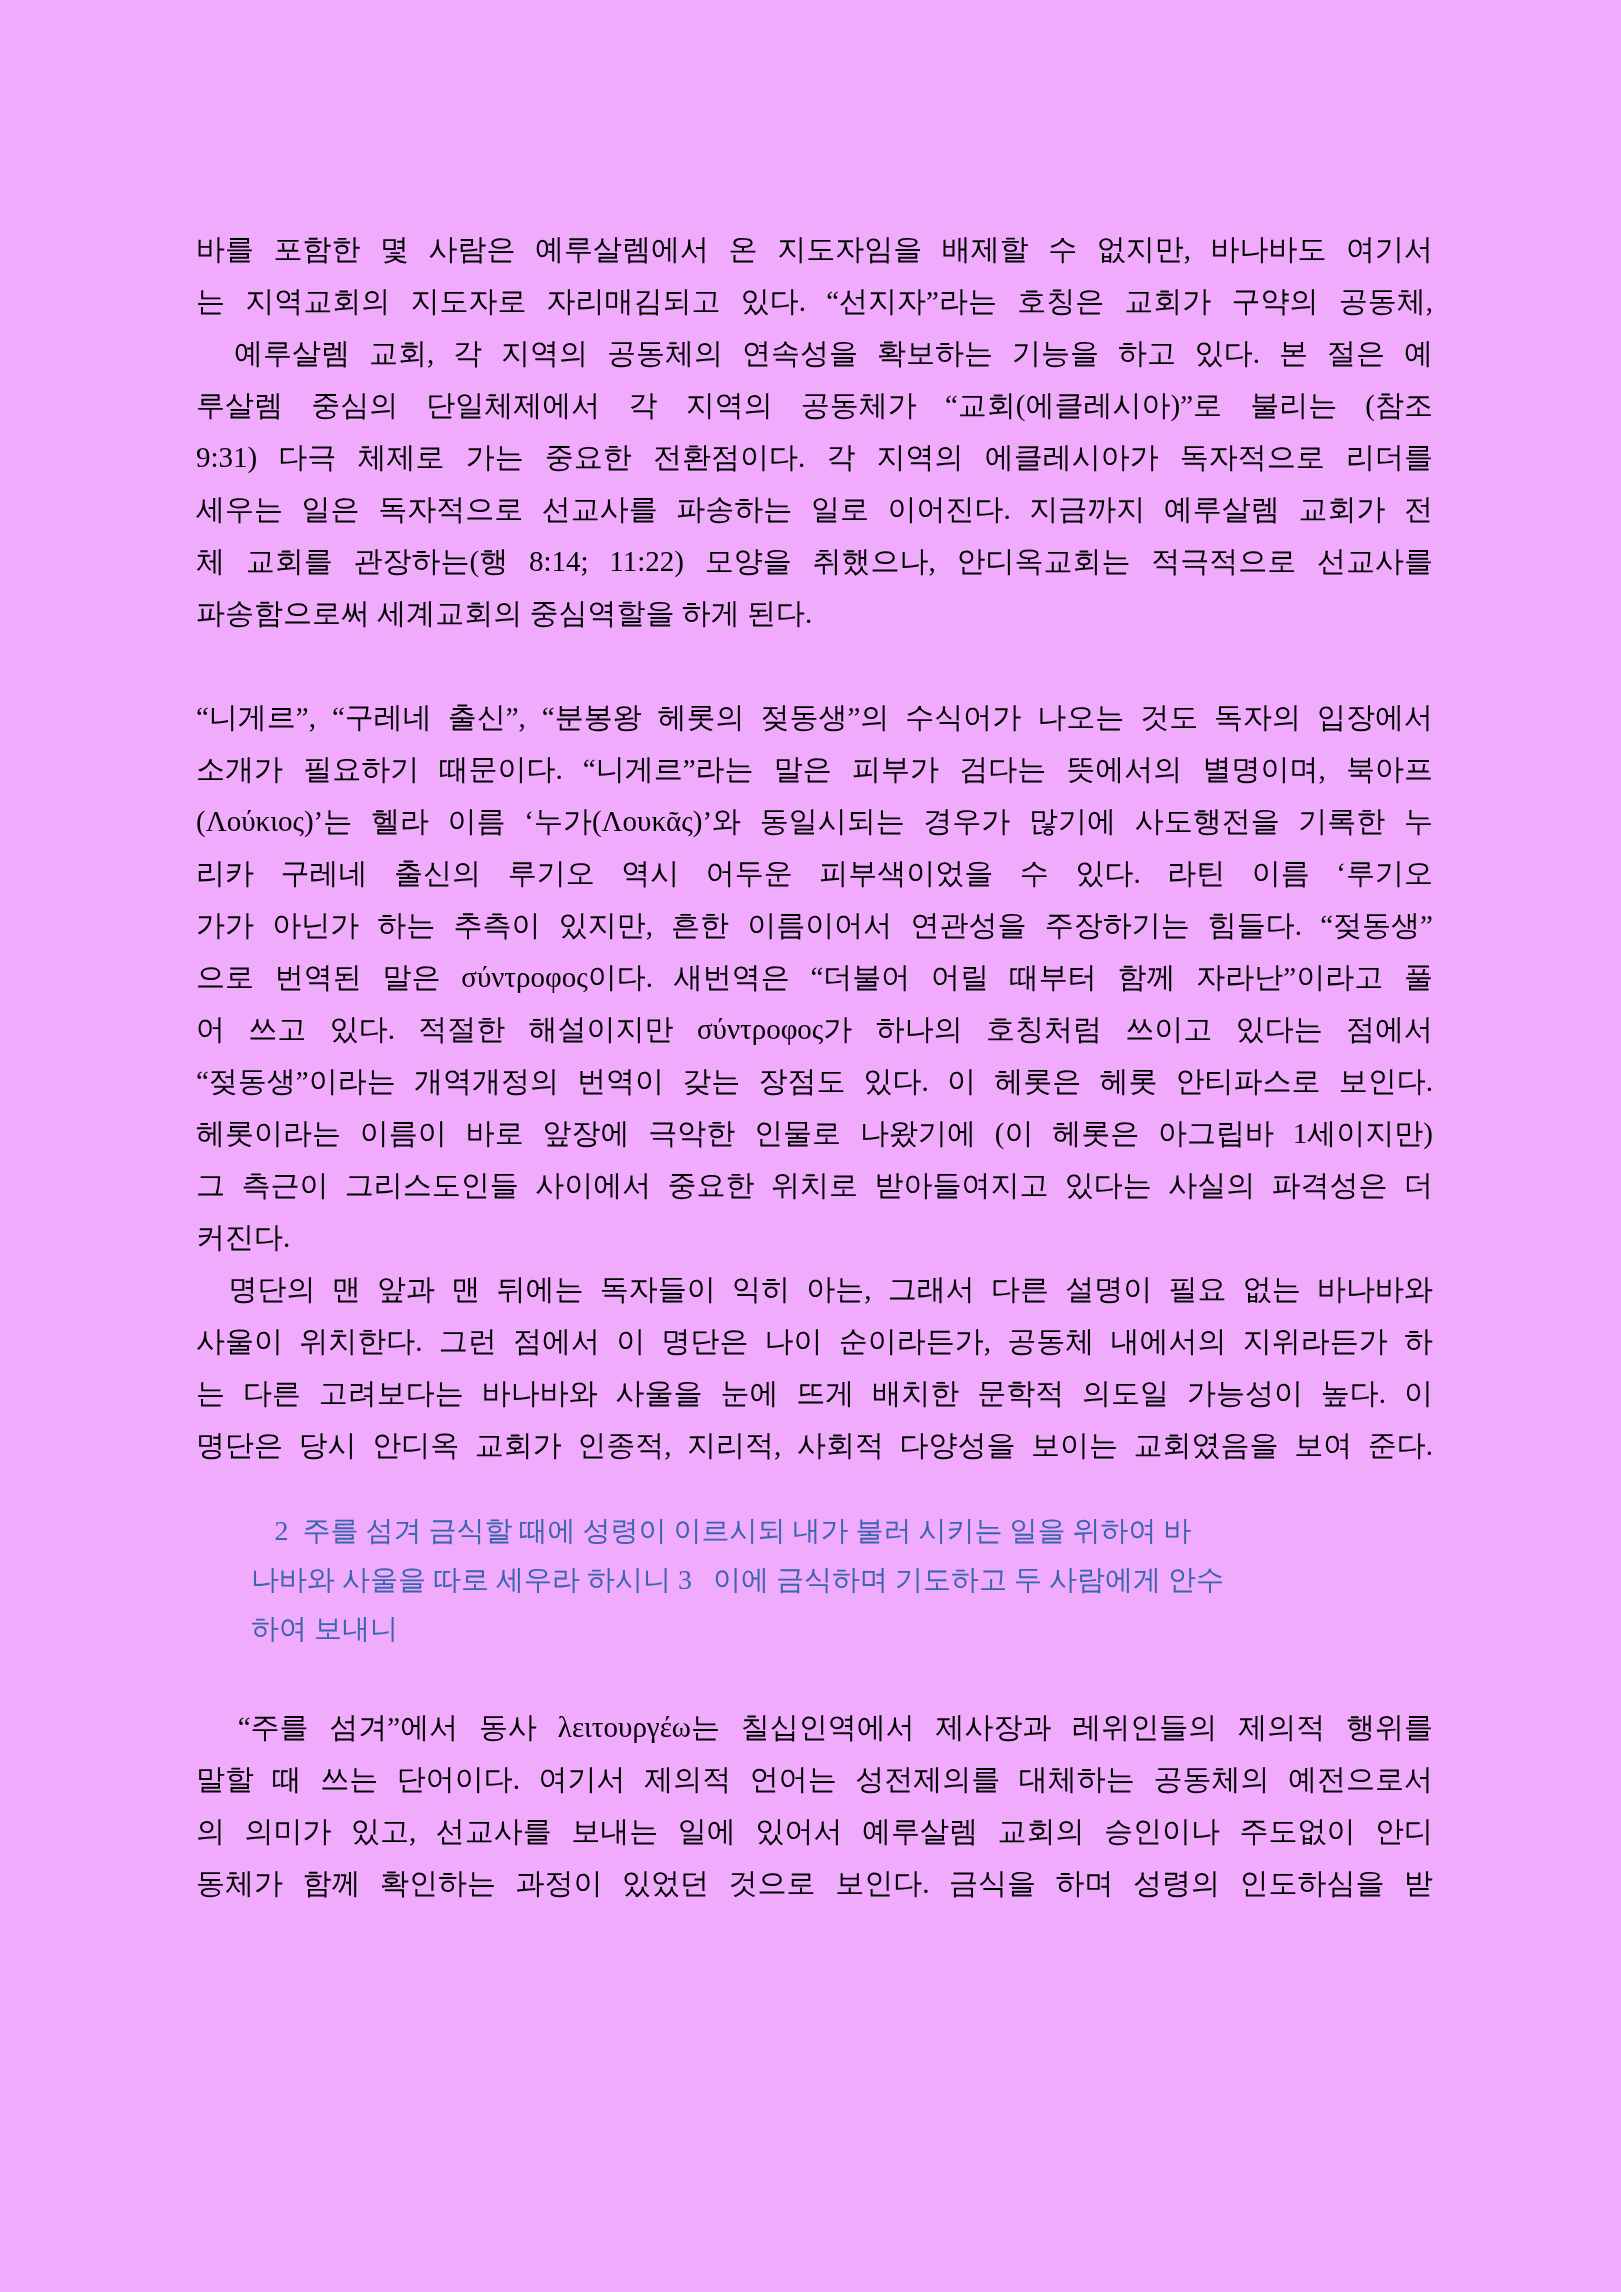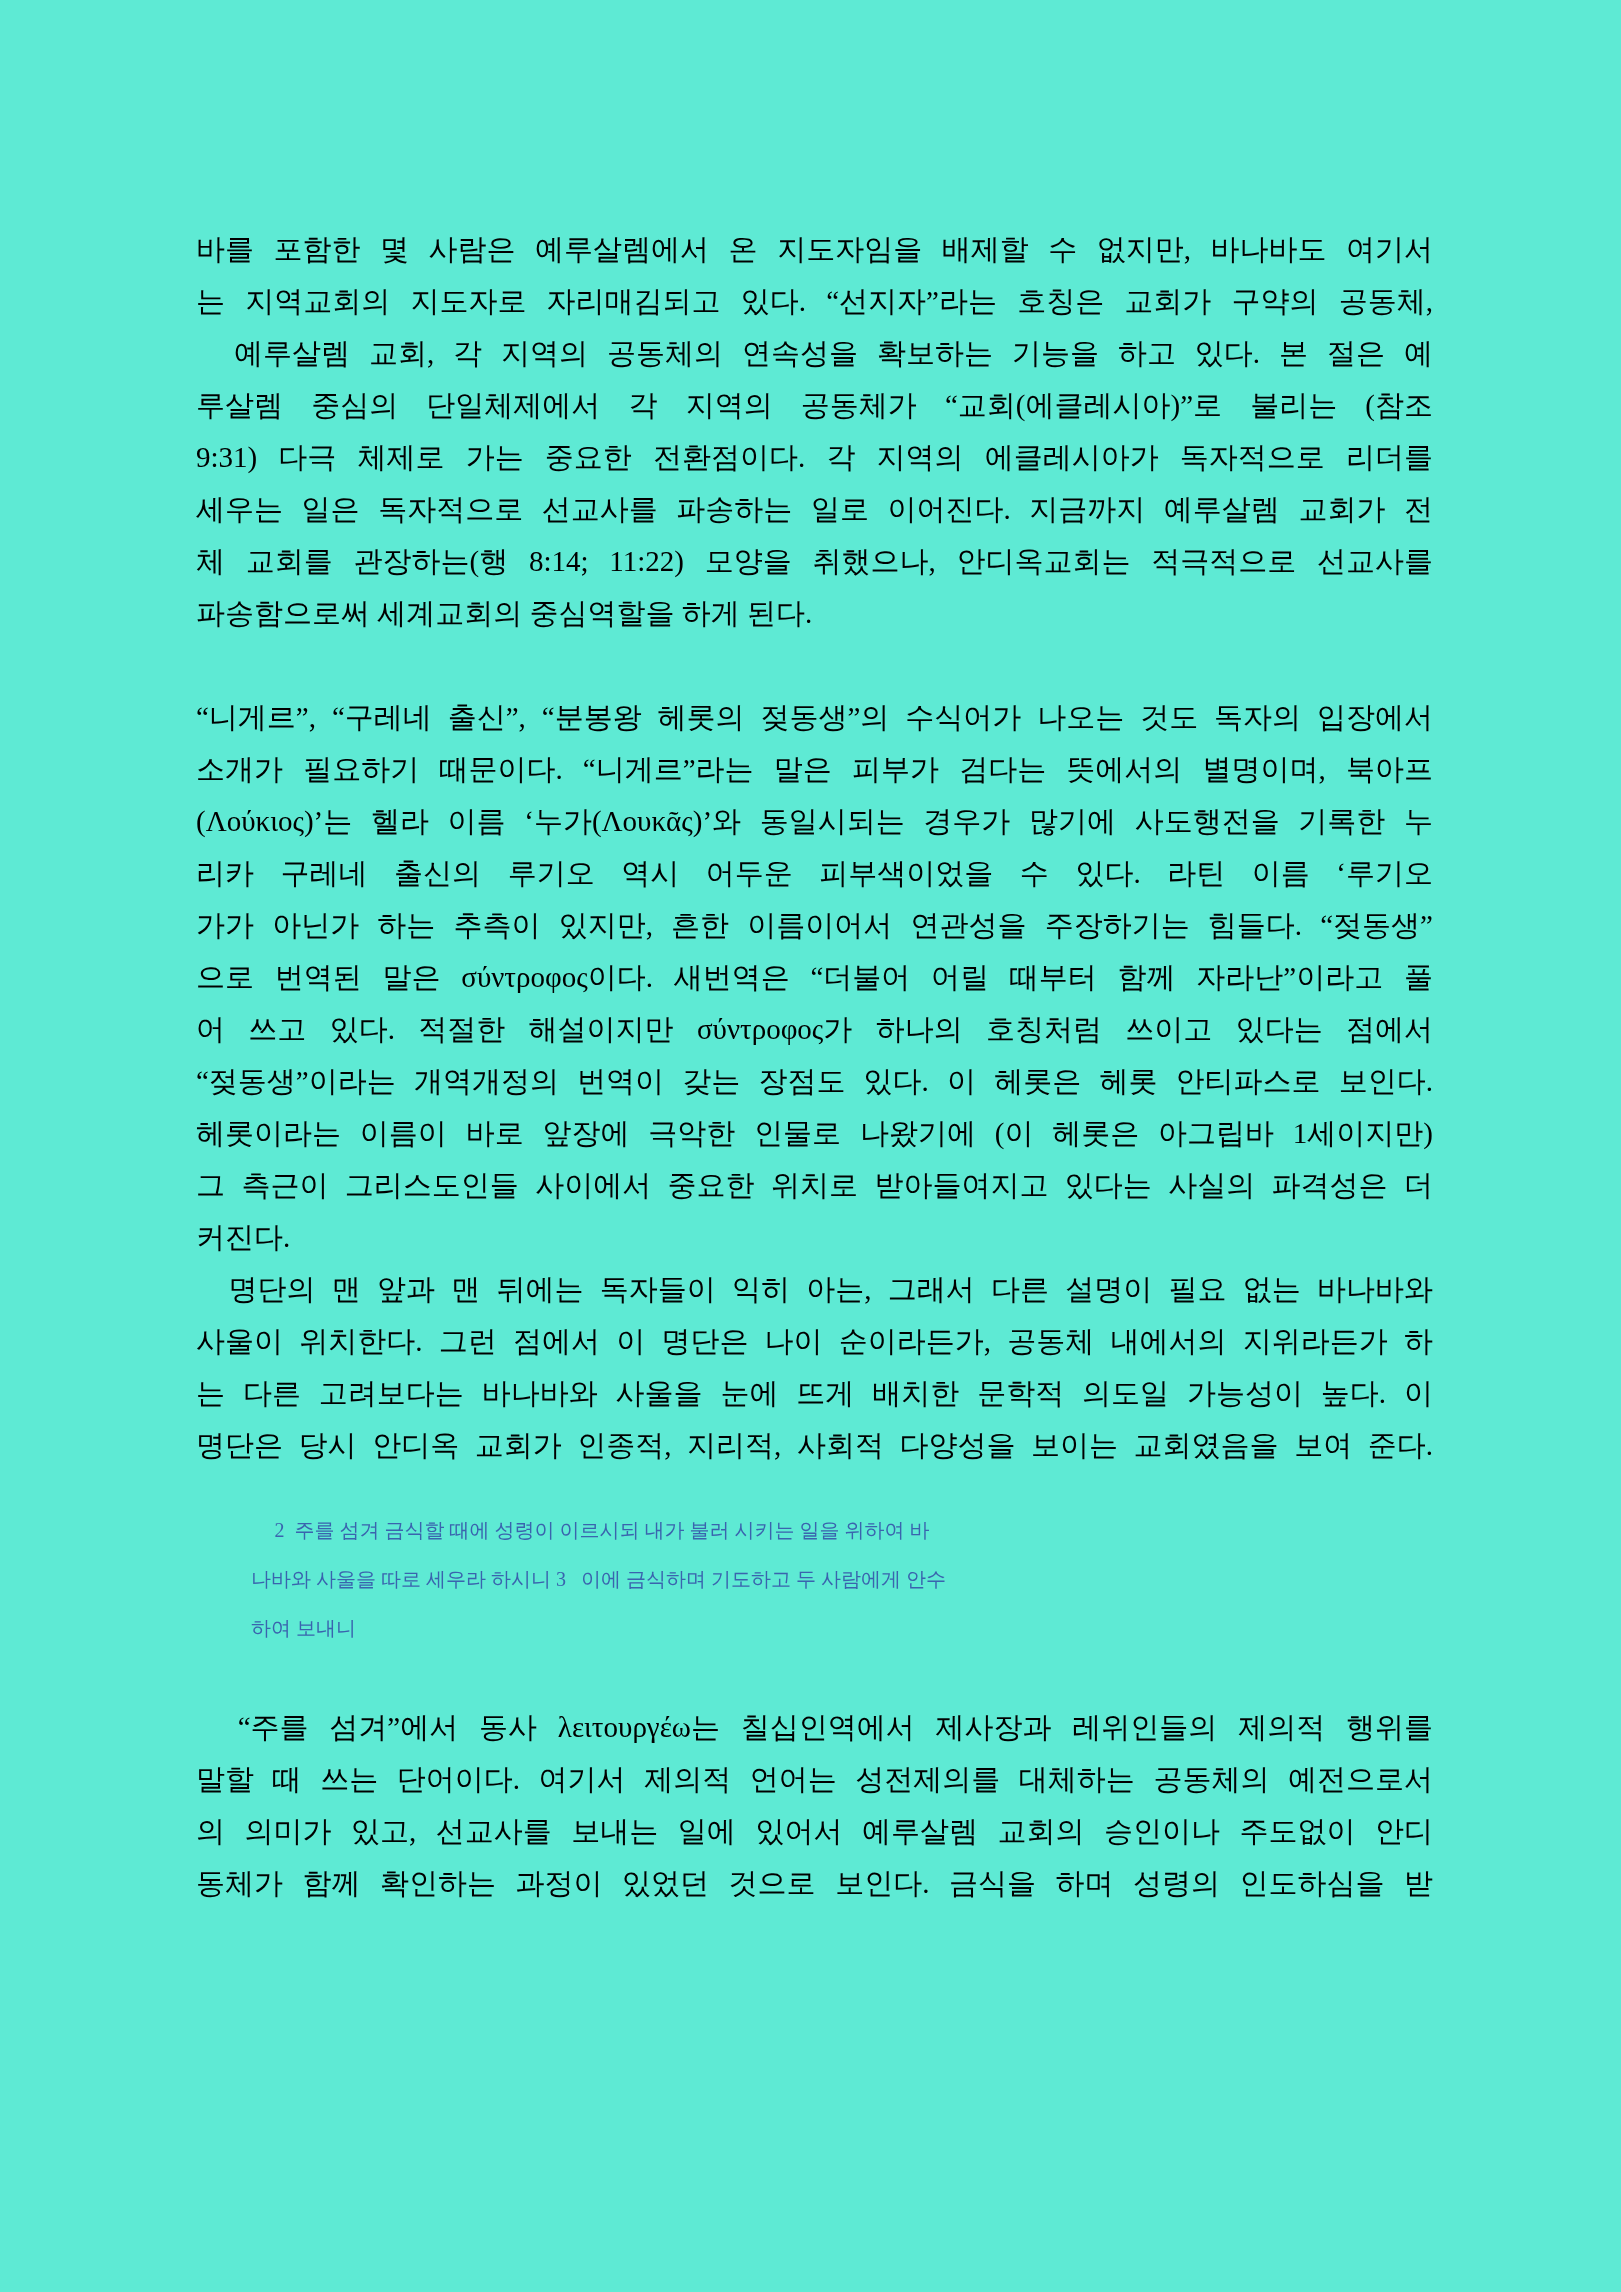--- a/index.html
+++ b/index.html
@@ -36,32 +36,32 @@
     text-align: left;
     text-align-last: left;
   }
   .gap-line { height: 52px; }
   .quote {
     margin: 35px 0 48px 55px;
     width: 1063px;
     color: var(--quote-blue, #3a64ae);
   }
   .quote .line {
-    font-size: 20px;
+    font-size: 28px;
     line-height: 49px;
     height: 49px;
     text-align: left;
     text-align-last: left;
   }
   .quote .q-first { text-indent: 23.5px; }
 </style>
 </head>
 <body>
 
-<div class="page" style="background: #5eead4; color: rgb(0, 0, 0);">
+<div class="page" style="background: #f0abfc; color: rgb(0, 0, 0);">
   <div class="content">
 
     <div class="para">
       <div class="line">바를 포함한 몇 사람은 예루살렘에서 온 지도자임을 배제할 수 없지만, 바나바도 여기서</div>
       <div class="line">는 지역교회의 지도자로 자리매김되고 있다. “선지자”라는 호칭은 교회가 구약의 공동체,</div>
       <div class="line">  예루살렘 교회, 각 지역의 공동체의 연속성을 확보하는 기능을 하고 있다. 본 절은 예</div>
       <div class="line">루살렘 중심의 단일체제에서 각 지역의 공동체가 “교회(에클레시아)”로 불리는 (참조</div>
       <div class="line">9:31) 다극 체제로 가는 중요한 전환점이다. 각 지역의 에클레시아가 독자적으로 리더를</div>
       <div class="line">세우는 일은 독자적으로 선교사를 파송하는 일로 이어진다. 지금까지 예루살렘 교회가 전</div>
       <div class="line">체 교회를 관장하는(행 8:14; 11:22) 모양을 취했으나, 안디옥교회는 적극적으로 선교사를</div>

